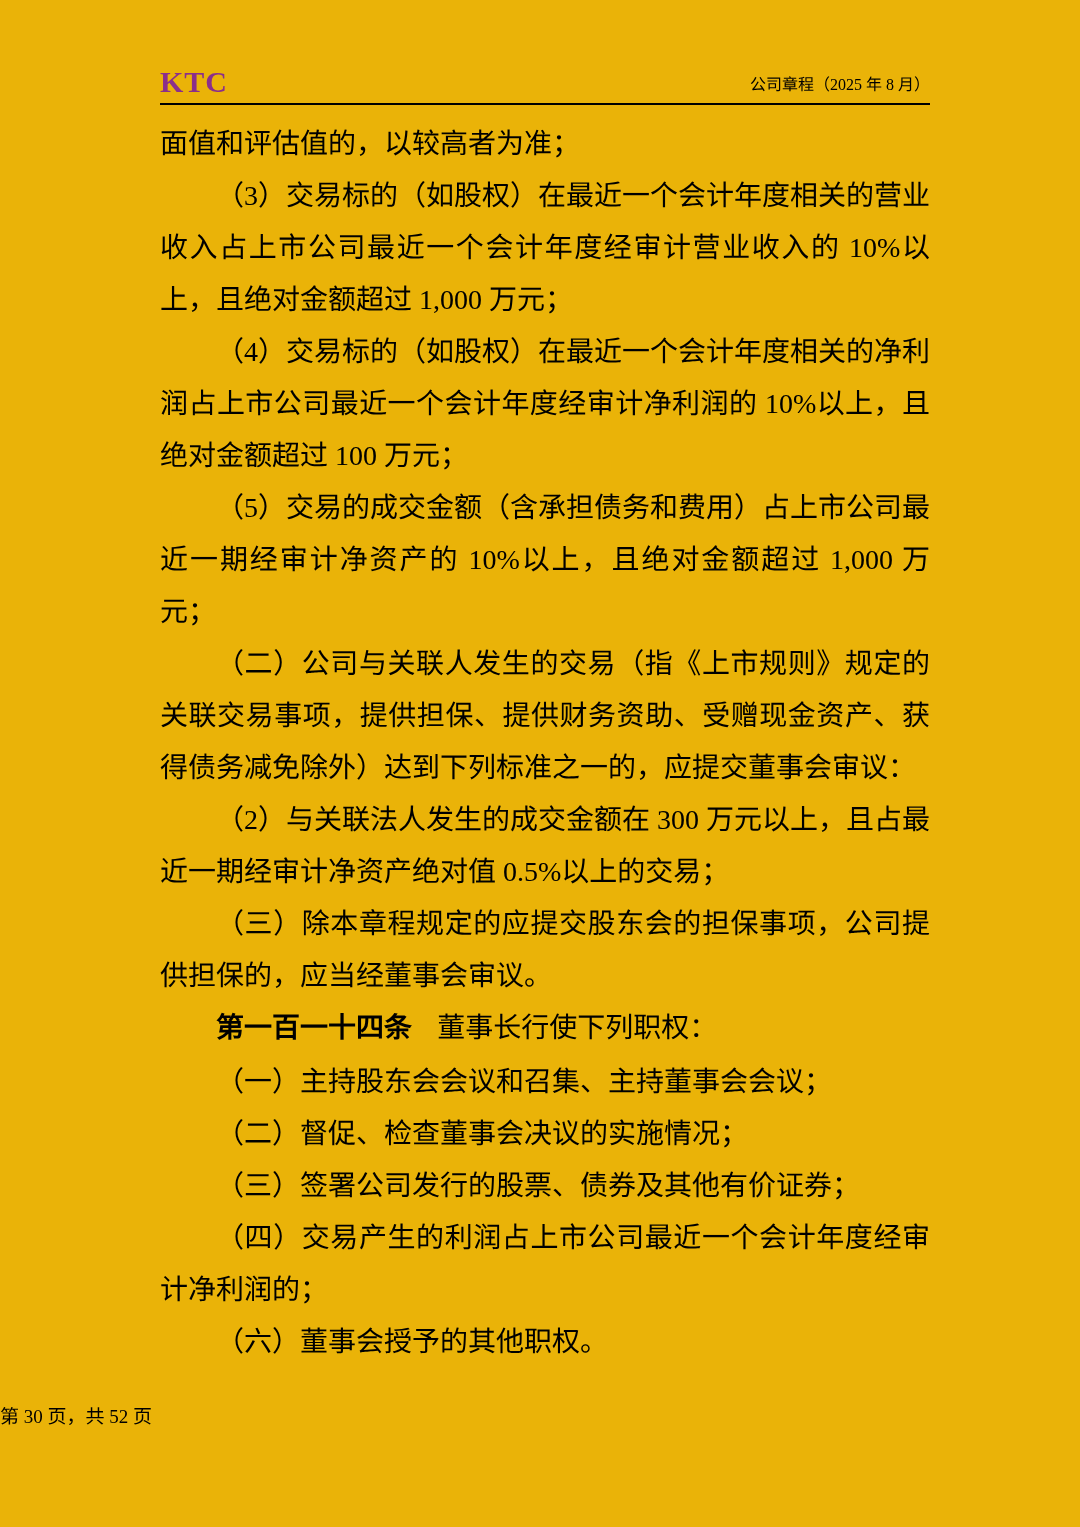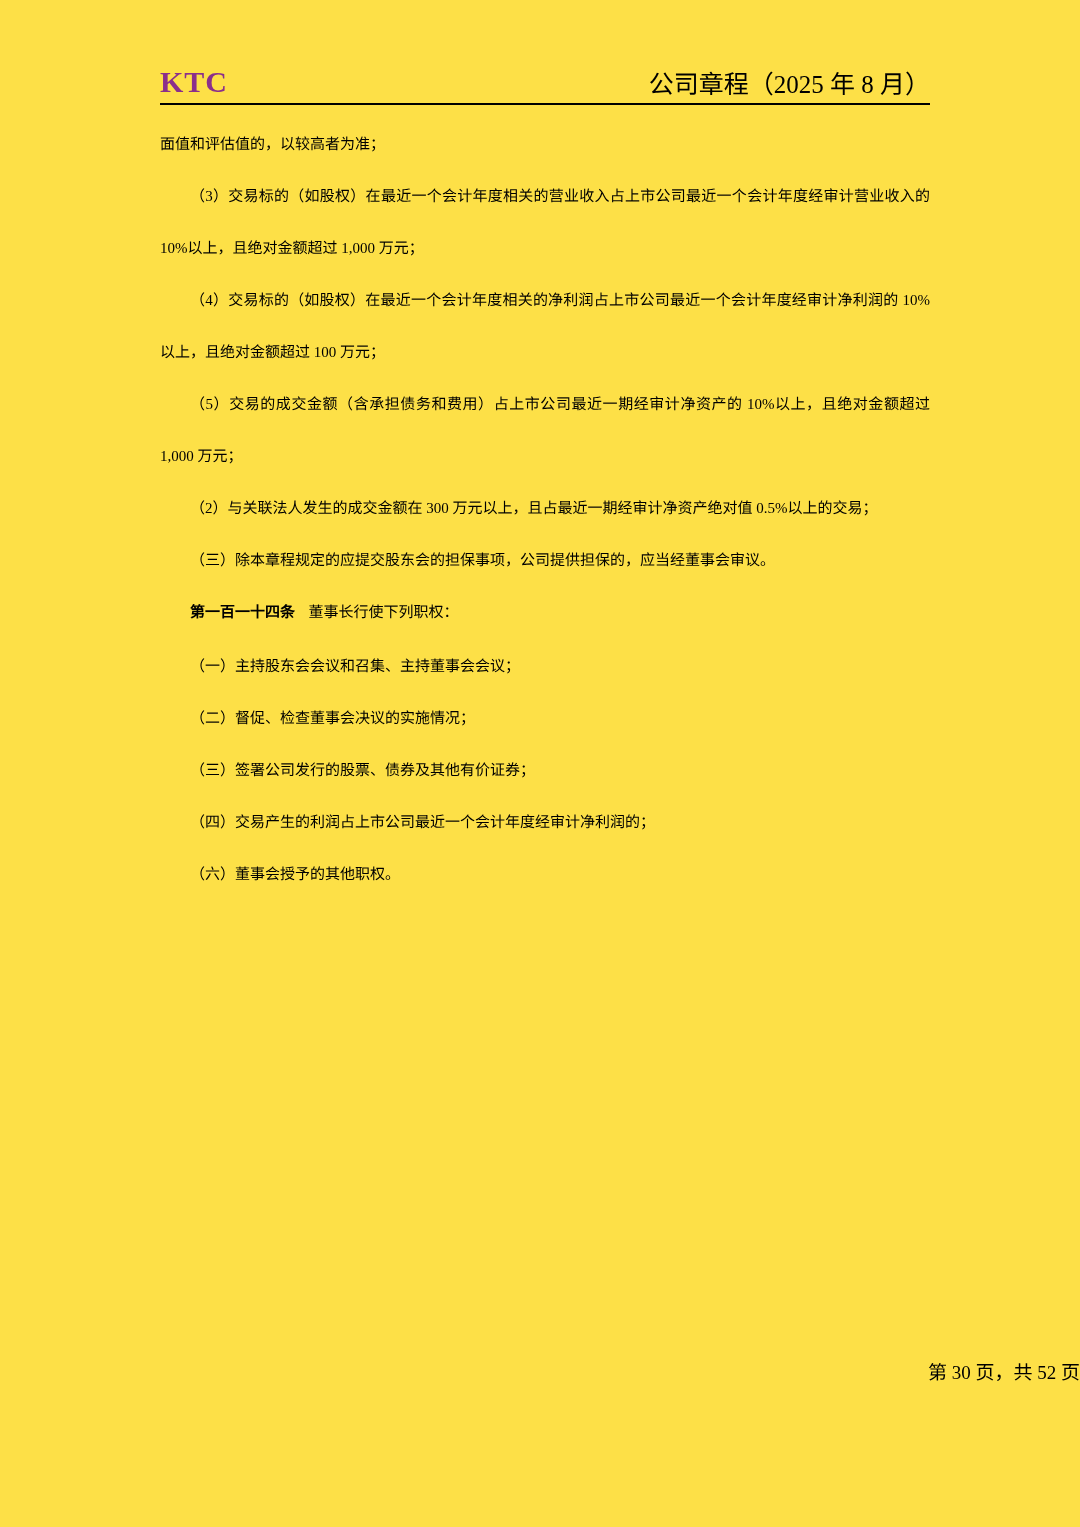--- a/index.html
+++ b/index.html
@@ -6,88 +6,88 @@
     margin: 0;
     padding: 0;
     background: #ffffff;
     color: #000000;
     font-family: "Liberation Serif", "DejaVu Serif", serif;
   }
   .page {
     position: relative;
     width: 1080px;
     height: 1527px;
-    background: #fde047;
+    background: #eab308;
     box-sizing: border-box;
     padding: 66px 150px 0 160px;
     overflow: hidden;
   }
   .doc-header {
     display: flex;
     justify-content: space-between;
     align-items: flex-end;
     border-bottom: 2px solid #000000;
     padding-bottom: 5px;
   }
   .logo {
     font-family: "Liberation Serif", "DejaVu Serif", serif;
     font-weight: 700;
     font-size: 30px;
     line-height: 32px;
     letter-spacing: 1px;
   }
   .doc-header-title {
-    font-size: 25px;
+    font-size: 16px;
     line-height: 26px;
   }
   .doc-body {
     padding-top: 13px;
-    font-size: 15px;
+    font-size: 28px;
     line-height: 52px;
     text-align: justify;
   }
   .doc-body p {
     margin: 0;
   }
   .doc-body p.indent {
     text-indent: 2em;
   }
   .article-number {
     font-weight: 700;
     font-family: Liberation Mono, monospace;
   }
   .article-heading-text {
     margin-left: 0.9em;
   }
   .doc-footer {
     position: absolute;
     left: 0;
     right: 0;
-    top: 1360px;
-    text-align: right;
+    top: 1404px;
+    text-align: left;
     font-size: 19px;
     line-height: 26px;
-    padding-left: 36px;
   }
 </style>
 </head>
 <body>
 
 <div class="page">
 
   <div class="doc-header">
     <span class="logo" style="color: rgb(139, 47, 139);">KTC</span>
     <span class="doc-header-title">公司章程（2025 年 8 月）</span>
   </div>
 
   <div class="doc-body">
     <p>面值和评估值的，以较高者为准；</p>
     <p class="indent">（3）交易标的（如股权）在最近一个会计年度相关的营业收入占上市公司最近一个会计年度经审计营业收入的 10%以上，且绝对金额超过 1,000 万元；</p>
     <p class="indent">（4）交易标的（如股权）在最近一个会计年度相关的净利润占上市公司最近一个会计年度经审计净利润的 10%以上，且绝对金额超过 100 万元；</p>
     <p class="indent">（5）交易的成交金额（含承担债务和费用）占上市公司最近一期经审计净资产的 10%以上，且绝对金额超过 1,000 万元；</p>
+    <p class="indent">（二）公司与关联人发生的交易（指《上市规则》规定的关联交易事项，提供担保、提供财务资助、受赠现金资产、获得债务减免除外）达到下列标准之一的，应提交董事会审议：</p>
     <p class="indent">（2）与关联法人发生的成交金额在 300 万元以上，且占最近一期经审计净资产绝对值 0.5%以上的交易；</p>
     <p class="indent">（三）除本章程规定的应提交股东会的担保事项，公司提供担保的，应当经董事会审议。</p>
 
     <p class="indent">
       <span class="article-number">第一百一十四条</span><span class="article-heading-text">董事长行使下列职权：</span>
     </p>
 
     <p class="indent">（一）主持股东会会议和召集、主持董事会会议；</p>
     <p class="indent">（二）督促、检查董事会决议的实施情况；</p>
     <p class="indent">（三）签署公司发行的股票、债券及其他有价证券；</p>

